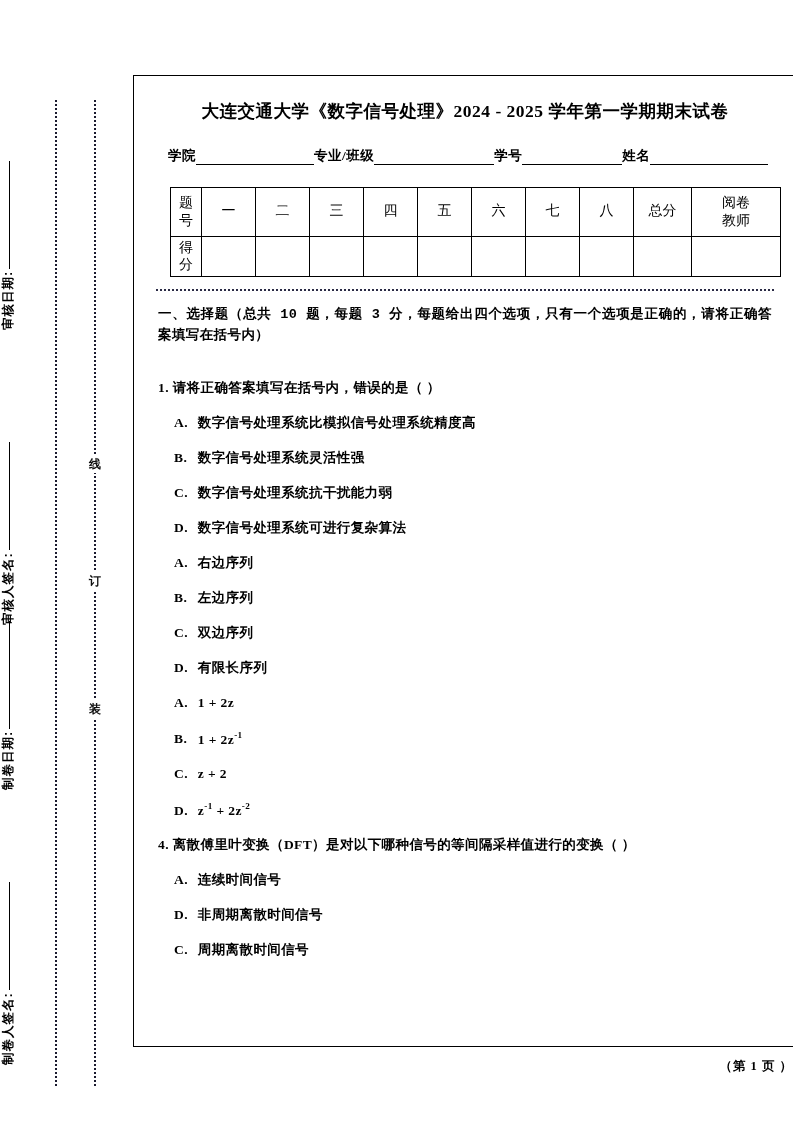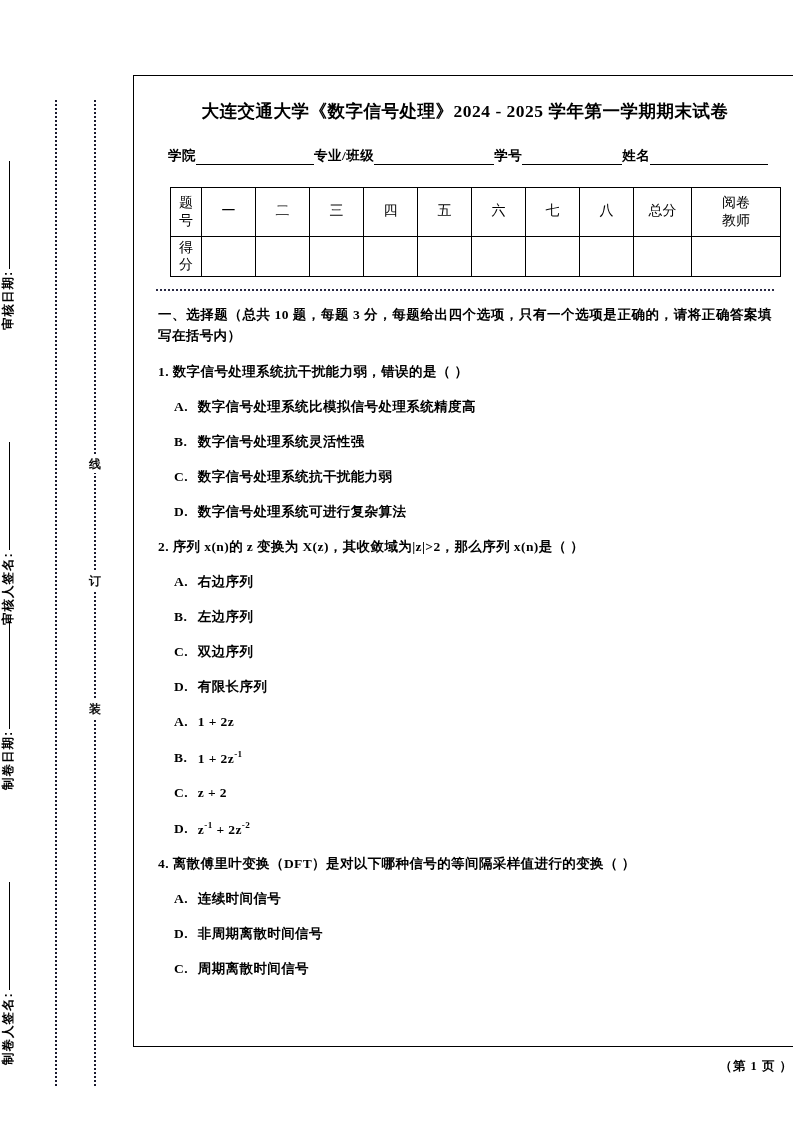--- a/index.html
+++ b/index.html
@@ -136,22 +136,23 @@
 
   
   .body-area {
     margin: 14px 4px 0 4px;
     font-size: 13.5px;
     line-height: 1.55;
   }
   .section-head {
     font-weight: bold;
     letter-spacing: 0.4px;
-    margin-bottom: 16px;
+    margin-bottom: 32px;
     text-align: justify;
+    font-family: Liberation Mono, monospace;
   }
   .question {
     font-weight: bold;
     letter-spacing: 0.4px;
     margin: 0 0 14px 0;
   }
   .option {
     font-weight: bold;
     letter-spacing: 0.4px;
     margin: 0 0 14px 16px;
@@ -261,43 +262,39 @@
     </div>
 
     <div class="dotted-sep"></div>
 
     <div class="body-area">
 
       <div class="section-head">一、选择题（总共 10 题，每题 3 分，每题给出四个选项，只有一个选项是正确的，请将正确答案填写在括号内）</div>
 
       <div class="question">
         <span>1.</span>
-        <span>数字信号处理系统抗干扰能力弱，错误的是（  ）</span>
+        <span>请将正确答案填写在括号内，错误的是（  ）</span>
       </div>
       <div class="option">
         <span class="opt-key">A.</span>
         <span>数字信号处理系统比模拟信号处理系统精度高</span>
       </div>
       <div class="option">
         <span class="opt-key">B.</span>
         <span>数字信号处理系统灵活性强</span>
       </div>
       <div class="option">
         <span class="opt-key">C.</span>
         <span>数字信号处理系统抗干扰能力弱</span>
       </div>
       <div class="option">
         <span class="opt-key">D.</span>
         <span>数字信号处理系统可进行复杂算法</span>
       </div>
 
-      <div class="question">
-        <span>2.</span>
-        <span>序列 x(n)的 z 变换为 X(z)，其收敛域为|z|&gt;2，那么序列 x(n)是（  ）</span>
-      </div>
       <div class="option">
         <span class="opt-key">A.</span>
         <span>右边序列</span>
       </div>
       <div class="option">
         <span class="opt-key">B.</span>
         <span>左边序列</span>
       </div>
       <div class="option">
         <span class="opt-key">C.</span>

